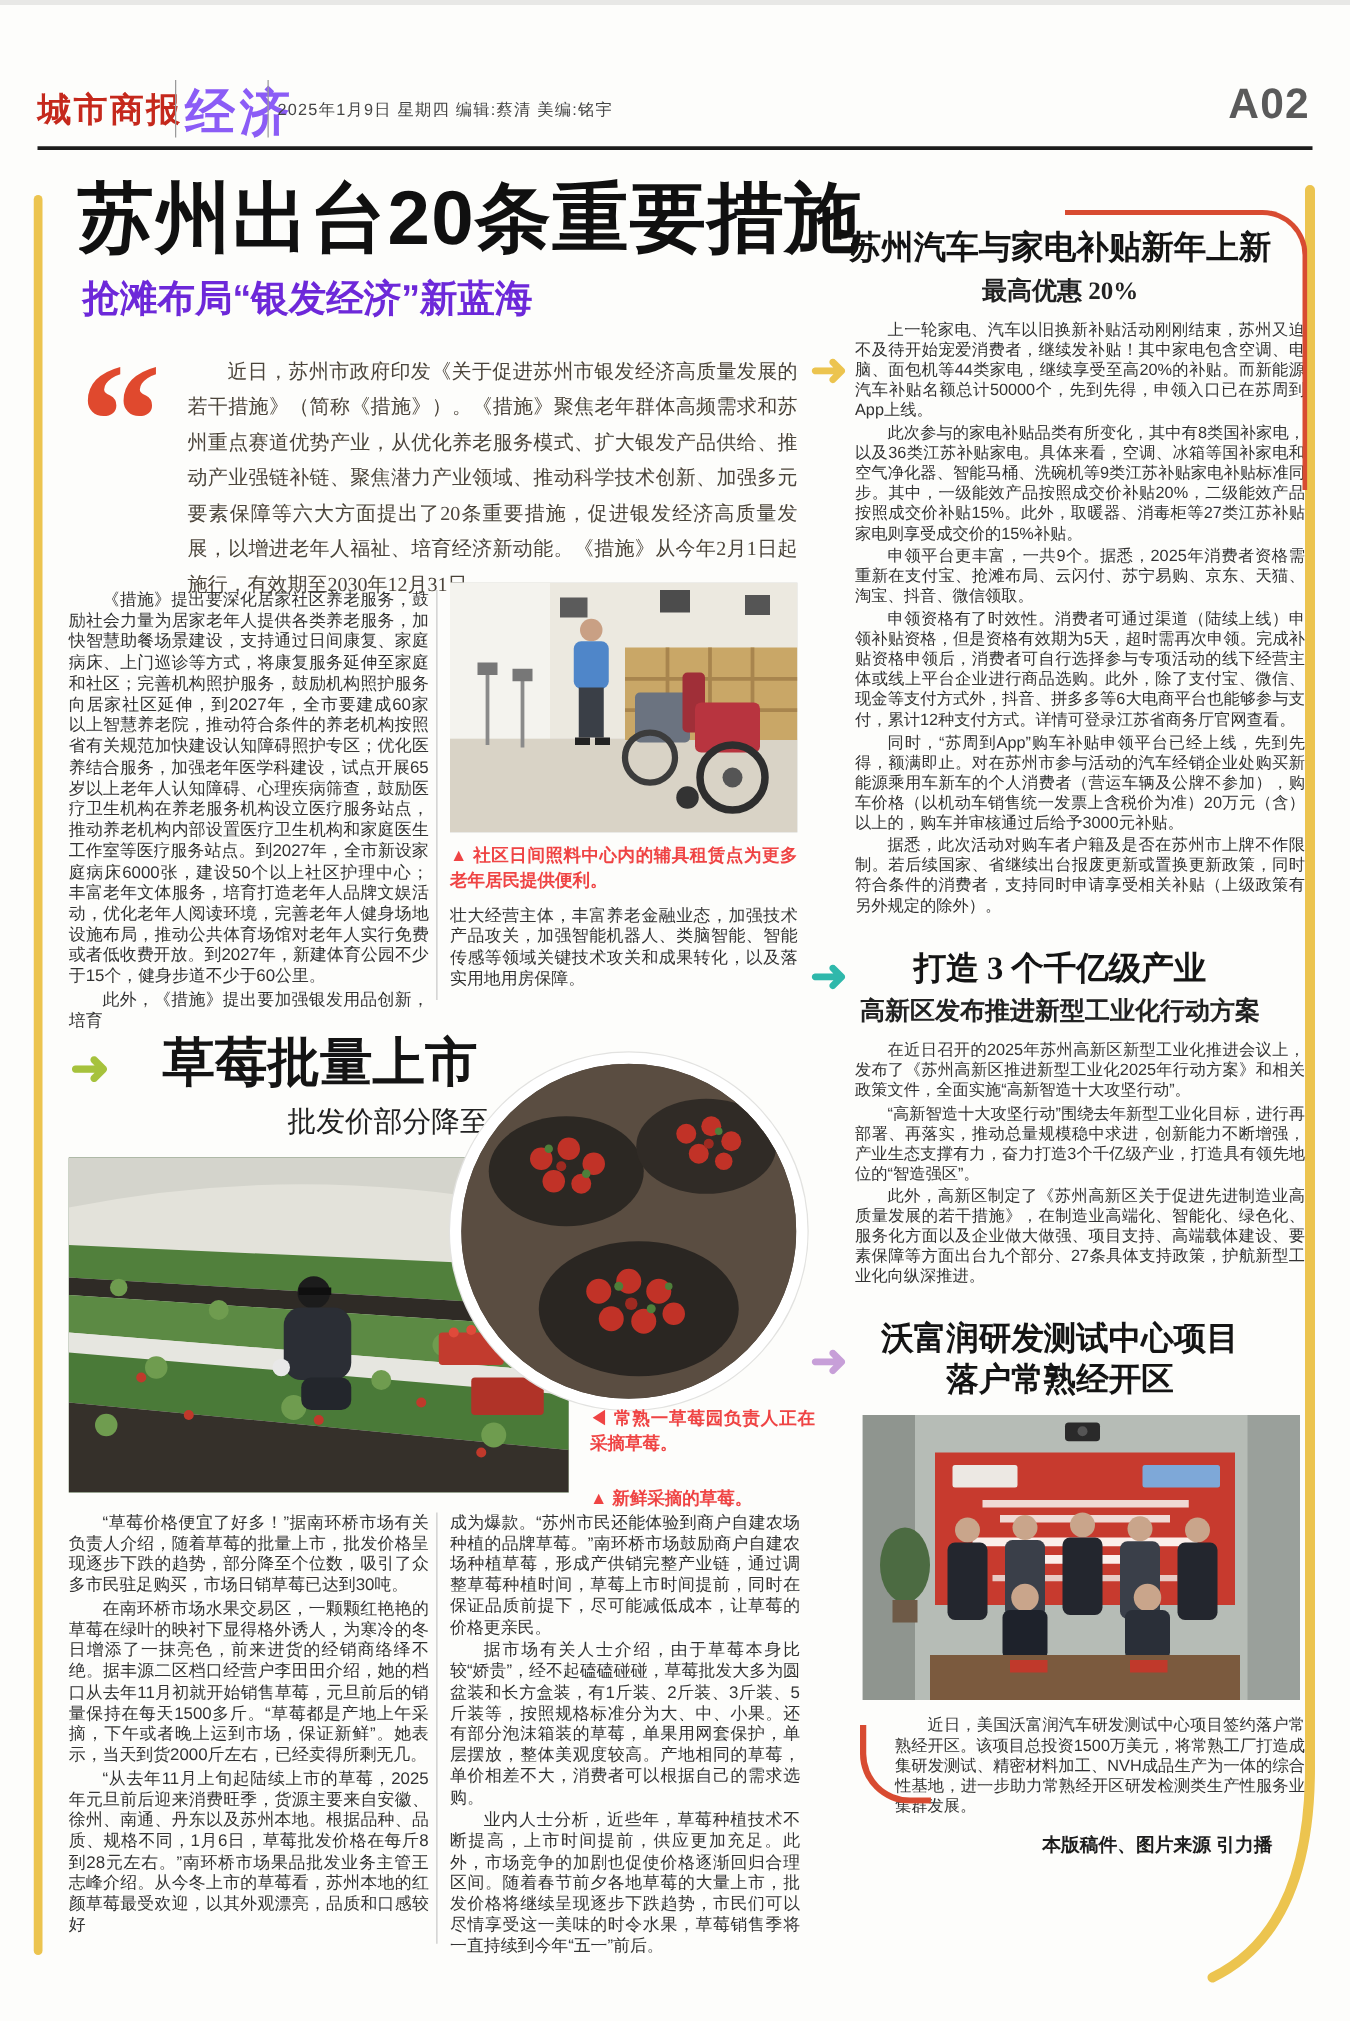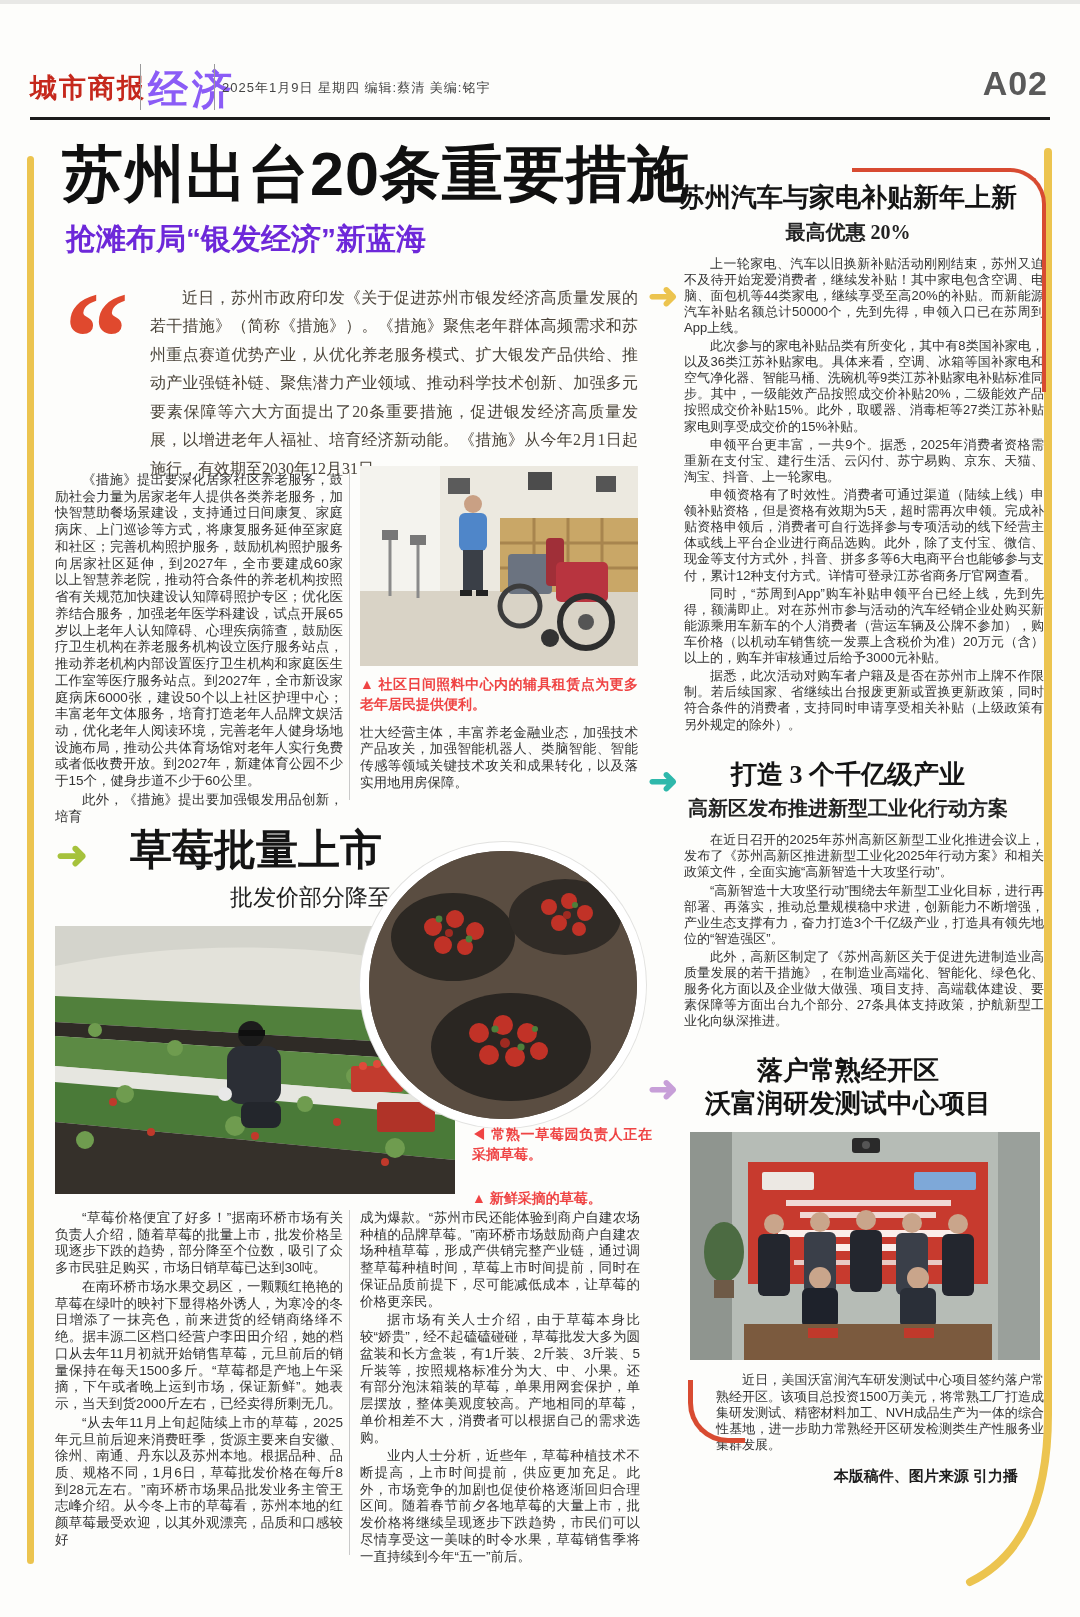--- a/index.html
+++ b/index.html
@@ -146,42 +146,42 @@
   <div class="right-region">
 
     <div class="art">
       <div class="bracket-tr"></div>
       <span class="arrow-icon" style="color:#ecc44f;top:96px;">➜</span>
       <div class="art-title">苏州汽车与家电补贴新年上新</div>
       <div class="art-subtitle">最高优惠 20%</div>
       <div class="art-body" style="padding-left:32px;">
         <p>上一轮家电、汽车以旧换新补贴活动刚刚结束，苏州又迫不及待开始宠爱消费者，继续发补贴！其中家电包含空调、电脑、面包机等44类家电，继续享受至高20%的补贴。而新能源汽车补贴名额总计50000个，先到先得，申领入口已在苏周到App上线。</p>
         <p>此次参与的家电补贴品类有所变化，其中有8类国补家电，以及36类江苏补贴家电。具体来看，空调、冰箱等国补家电和空气净化器、智能马桶、洗碗机等9类江苏补贴家电补贴标准同步。其中，一级能效产品按照成交价补贴20%，二级能效产品按照成交价补贴15%。此外，取暖器、消毒柜等27类江苏补贴家电则享受成交价的15%补贴。</p>
-        <p>申领平台更丰富，一共9个。据悉，2025年消费者资格需重新在支付宝、建行生活、云闪付、苏宁易购、京东、天猫、淘宝、抖音、上一轮家电。</p>
+        <p>申领平台更丰富，一共9个。据悉，2025年消费者资格需重新在支付宝、抢滩布局、云闪付、苏宁易购、京东、天猫、淘宝、抖音、微信领取。</p>
         <p>申领资格有了时效性。消费者可通过渠道（陆续上线）申领补贴资格，但是资格有效期为5天，超时需再次申领。完成补贴资格申领后，消费者可自行选择参与专项活动的线下经营主体或线上平台企业进行商品选购。此外，除了支付宝、微信、现金等支付方式外，抖音、拼多多等6大电商平台也能够参与支付，累计12种支付方式。详情可登录江苏省商务厅官网查看。</p>
         <p>同时，“苏周到App”购车补贴申领平台已经上线，先到先得，额满即止。对在苏州市参与活动的汽车经销企业处购买新能源乘用车新车的个人消费者（营运车辆及公牌不参加），购车价格（以机动车销售统一发票上含税价为准）20万元（含）以上的，购车并审核通过后给予3000元补贴。</p>
         <p>据悉，此次活动对购车者户籍及是否在苏州市上牌不作限制。若后续国家、省继续出台报废更新或置换更新政策，同时符合条件的消费者，支持同时申请享受相关补贴（上级政策有另外规定的除外）。</p>
       </div>
     </div>
 
     <div class="art industry">
       <span class="arrow-icon" style="color:#2fb8ab;top:4px;">➜</span>
       <div class="art-title">打造 3 个千亿级产业</div>
       <div class="art-subtitle">高新区发布推进新型工业化行动方案</div>
       <div class="art-body" style="padding-left:32px;">
         <p>在近日召开的2025年苏州高新区新型工业化推进会议上，发布了《苏州高新区推进新型工业化2025年行动方案》和相关政策文件，全面实施“高新智造十大攻坚行动”。</p>
         <p>“高新智造十大攻坚行动”围绕去年新型工业化目标，进行再部署、再落实，推动总量规模稳中求进，创新能力不断增强，产业生态支撑有力，奋力打造3个千亿级产业，打造具有领先地位的“智造强区”。</p>
         <p>此外，高新区制定了《苏州高新区关于促进先进制造业高质量发展的若干措施》，在制造业高端化、智能化、绿色化、服务化方面以及企业做大做强、项目支持、高端载体建设、要素保障等方面出台九个部分、27条具体支持政策，护航新型工业化向纵深推进。</p>
       </div>
     </div>
 
     <div class="art wofurun">
       <span class="arrow-icon" style="color:#c79fd8;top:16px;">➜</span>
+      <div class="art-title">沃富润研发测试中心项目</div>
       <div class="art-title">落户常熟经开区</div>
-      <div class="art-title">沃富润研发测试中心项目</div>
       <div class="sign-photo">
         <svg viewBox="0 0 350 228" width="350" height="228">
           <rect width="350" height="228" fill="#b6bcb6"></rect>
           <rect width="42" height="228" fill="#8f958f"></rect>
           <rect x="308" width="42" height="228" fill="#9aa09b"></rect>
           <rect x="162" y="6" width="28" height="15" rx="3" fill="#2a2a2a"></rect>
           <circle cx="176" cy="13" r="4" fill="#555"></circle>
           <rect x="58" y="30" width="240" height="122" fill="#c73a2e"></rect>
           <rect x="72" y="40" width="52" height="18" rx="2" fill="#ece8e3"></rect>
           <rect x="224" y="40" width="62" height="18" rx="2" fill="#7ea8d8"></rect>

